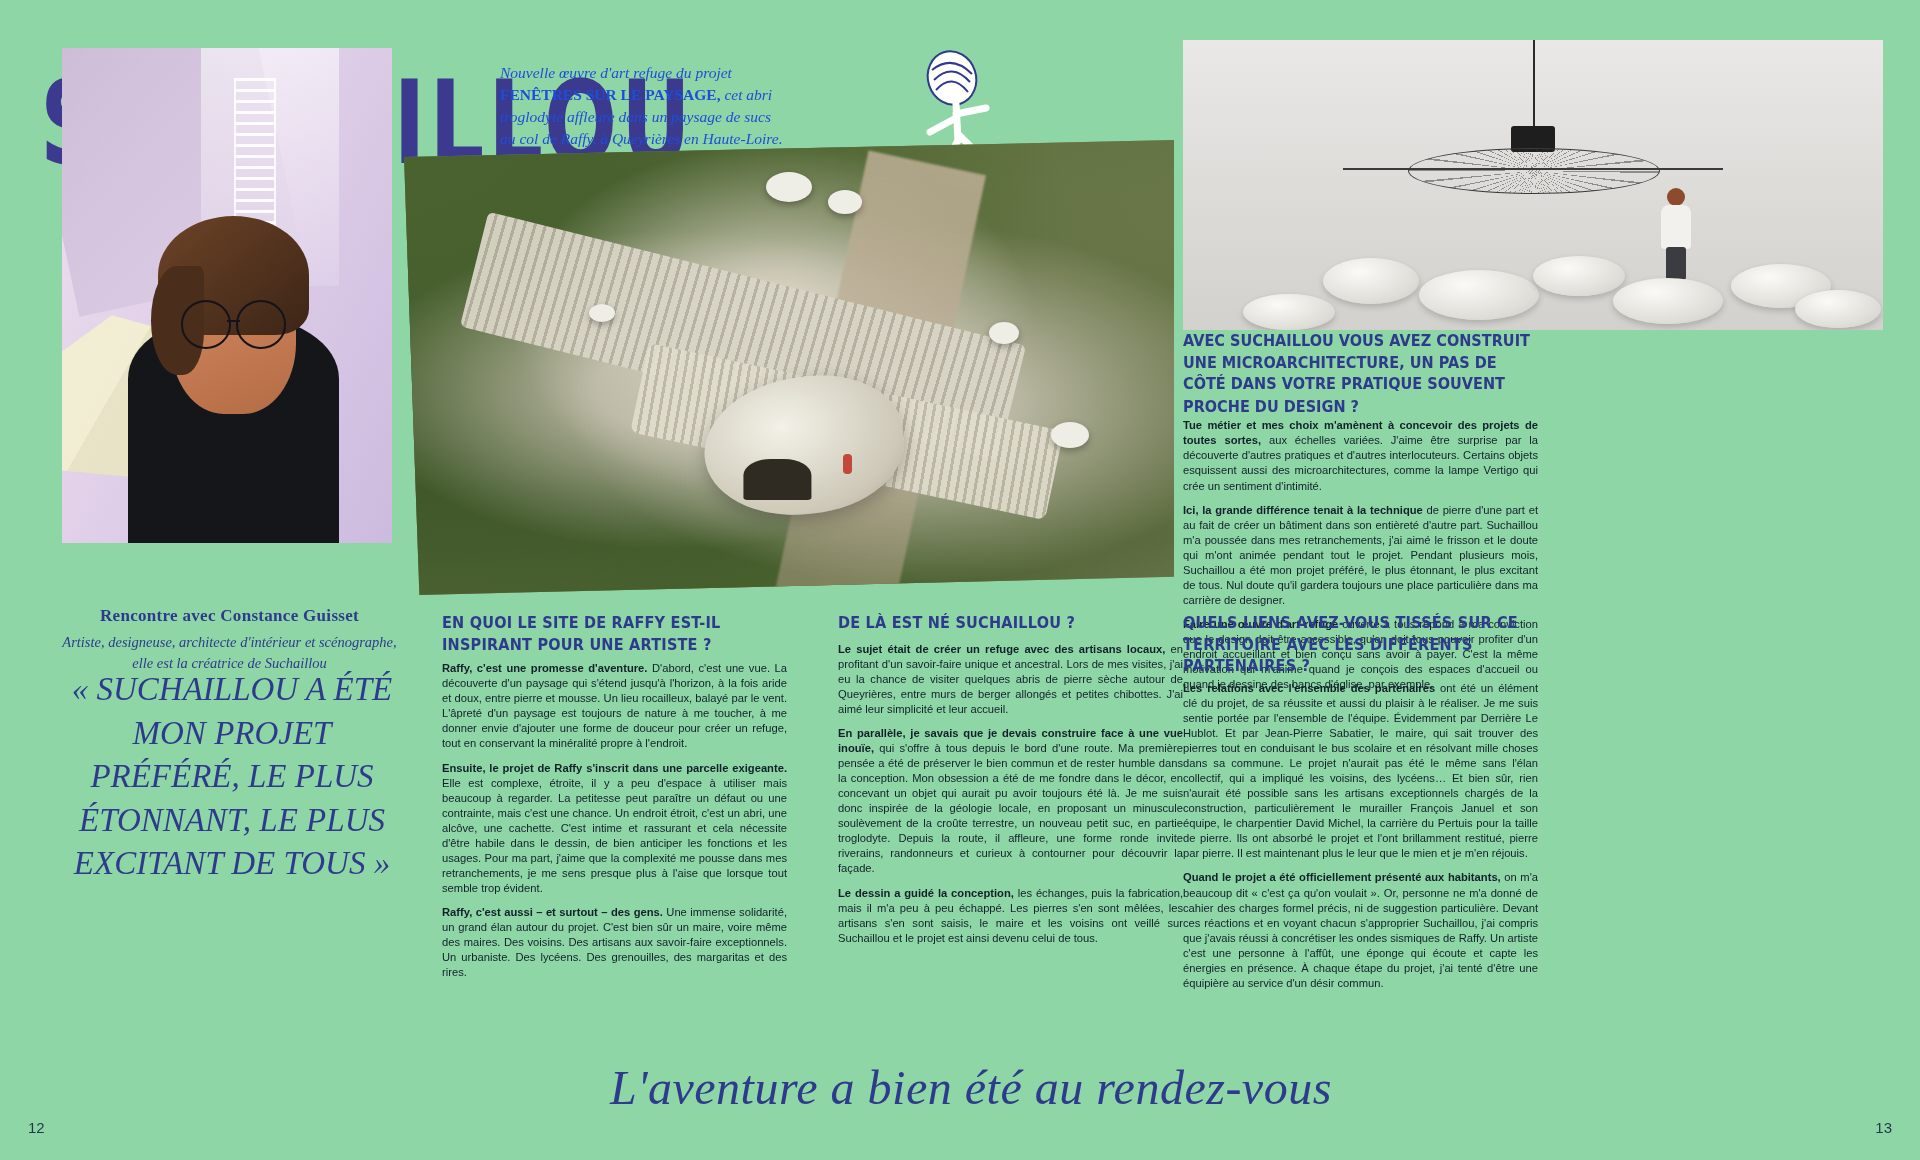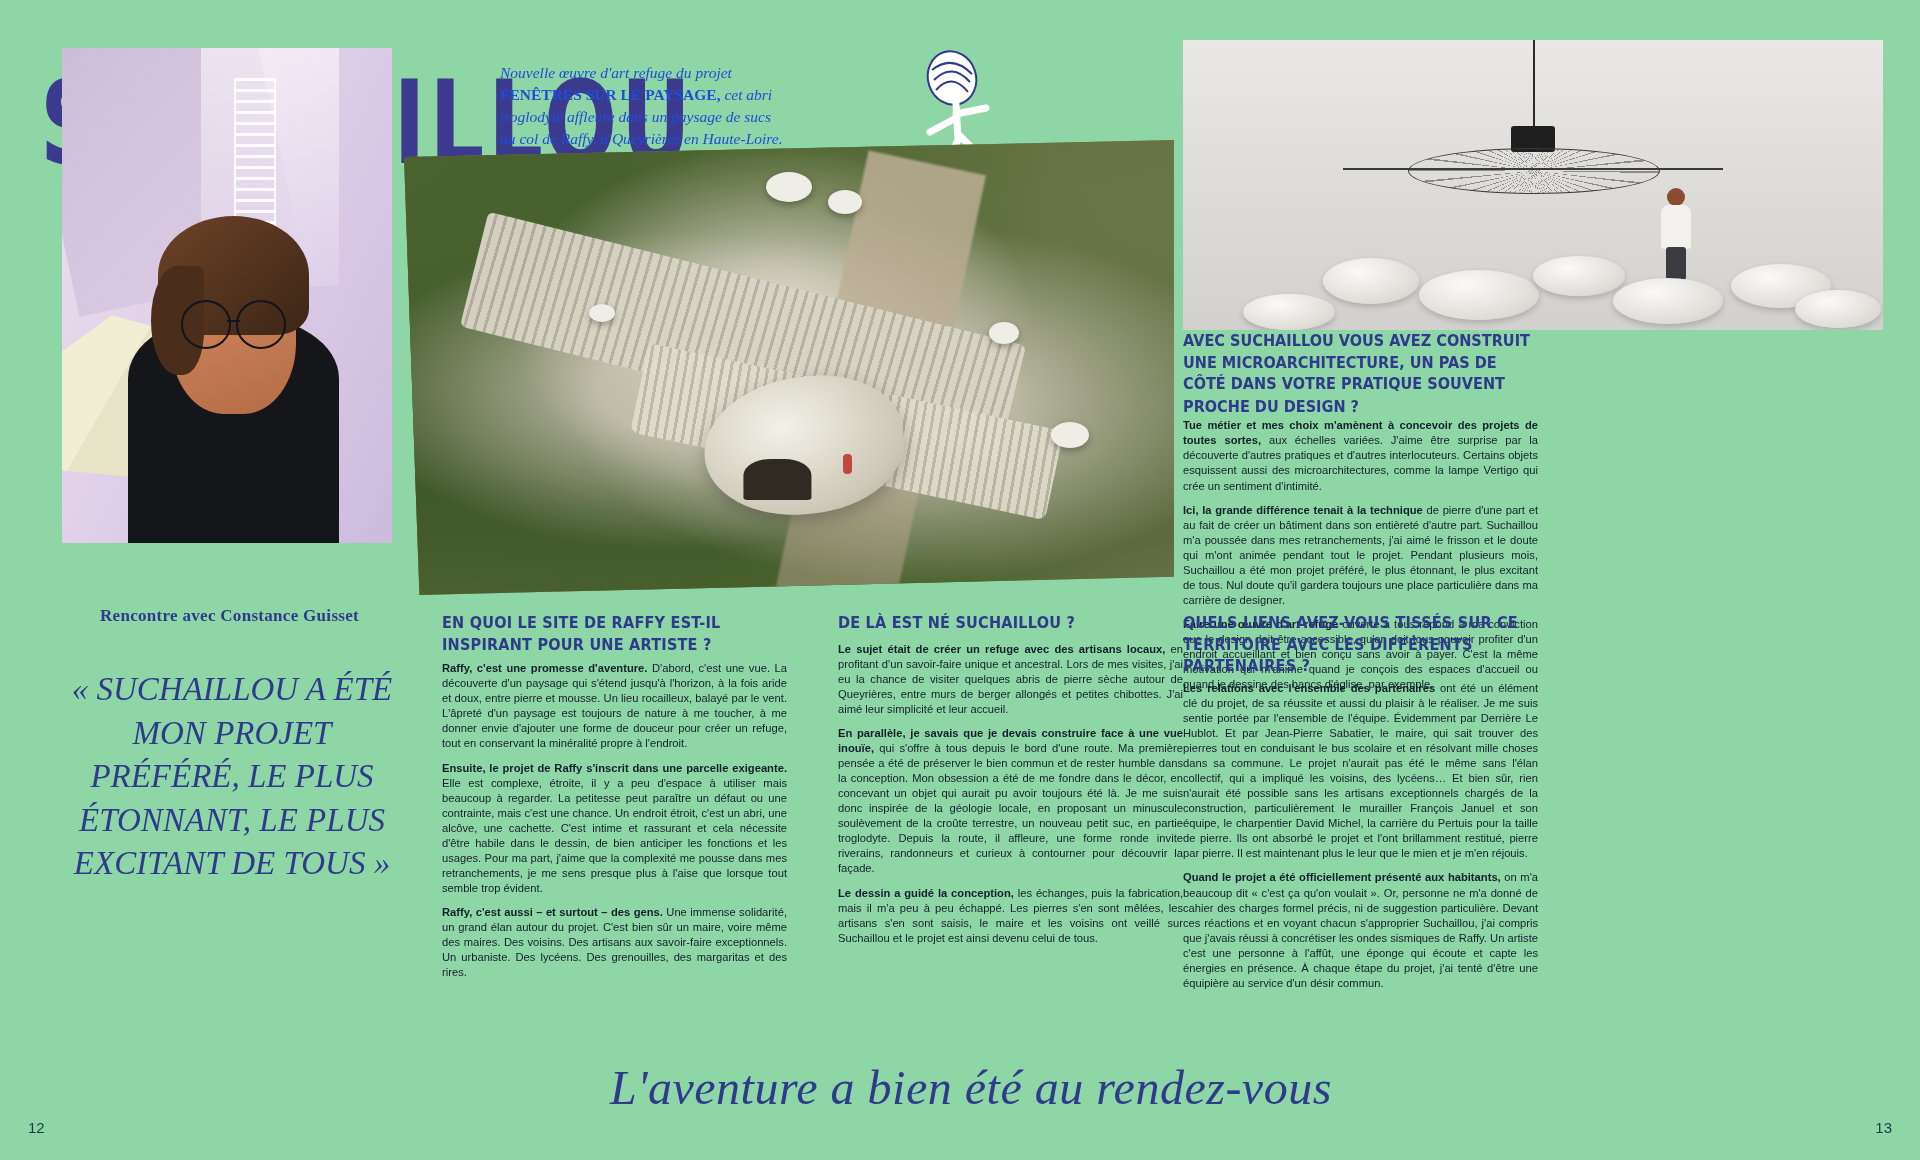--- a/index.html
+++ b/index.html
@@ -263,20 +263,21 @@
     <div class="stone" style="left:236px;bottom:10px;width:120px;height:50px;"></div>
     <div class="stone" style="left:350px;bottom:34px;width:92px;height:40px;"></div>
     <div class="stone" style="left:430px;bottom:6px;width:110px;height:46px;"></div>
     <div class="stone" style="left:548px;bottom:22px;width:100px;height:44px;"></div>
     <div class="stone" style="left:612px;bottom:2px;width:86px;height:38px;"></div>
     <div class="stone" style="left:60px;bottom:0px;width:92px;height:36px;"></div>
   </div>
 
   <div class="meet">
     <div class="m1">Rencontre avec Constance Guisset</div>
+    <div class="m2">Artiste, designeuse, architecte d'intérieur et scénographe, elle est la créatrice de Suchaillou</div>
   </div>
 
   <div class="pullquote">« SUCHAILLOU A ÉTÉ MON PROJET PRÉFÉRÉ, LE PLUS ÉTONNANT, LE PLUS EXCITANT DE TOUS »</div>
 
   <div class="side s1">
     <h3>AVEC SUCHAILLOU VOUS AVEZ CONSTRUIT UNE MICROARCHITECTURE, UN PAS DE CÔTÉ DANS VOTRE PRATIQUE SOUVENT PROCHE DU DESIGN ?</h3>
     <p><b>Tue métier et mes choix m'amènent à concevoir des projets de toutes sortes,</b><span> aux échelles variées. J'aime être surprise par la découverte d'autres pratiques et d'autres interlocuteurs. Certains objets esquissent aussi des microarchitectures, comme la lampe Vertigo qui crée un sentiment d'intimité.</span></p>
     <p><b>Ici, la grande différence tenait à la technique</b><span> de pierre d'une part et au fait de créer un bâtiment dans son entièreté d'autre part. Suchaillou m'a poussée dans mes retranchements, j'ai aimé le frisson et le doute qui m'ont animée pendant tout le projet. Pendant plusieurs mois, Suchaillou a été mon projet préféré, le plus étonnant, le plus excitant de tous. Nul doute qu'il gardera toujours une place particulière dans ma carrière de designer.</span></p>
     <p><b>Faire une œuvre d'art refuge</b><span> ouverte à tous répond à ma conviction que le design doit être accessible, qu'on doit tous pouvoir profiter d'un endroit accueillant et bien conçu sans avoir à payer. C'est la même motivation qui m'anime quand je conçois des espaces d'accueil ou quand je dessine des bancs d'église, par exemple.</span></p>
   </div>

